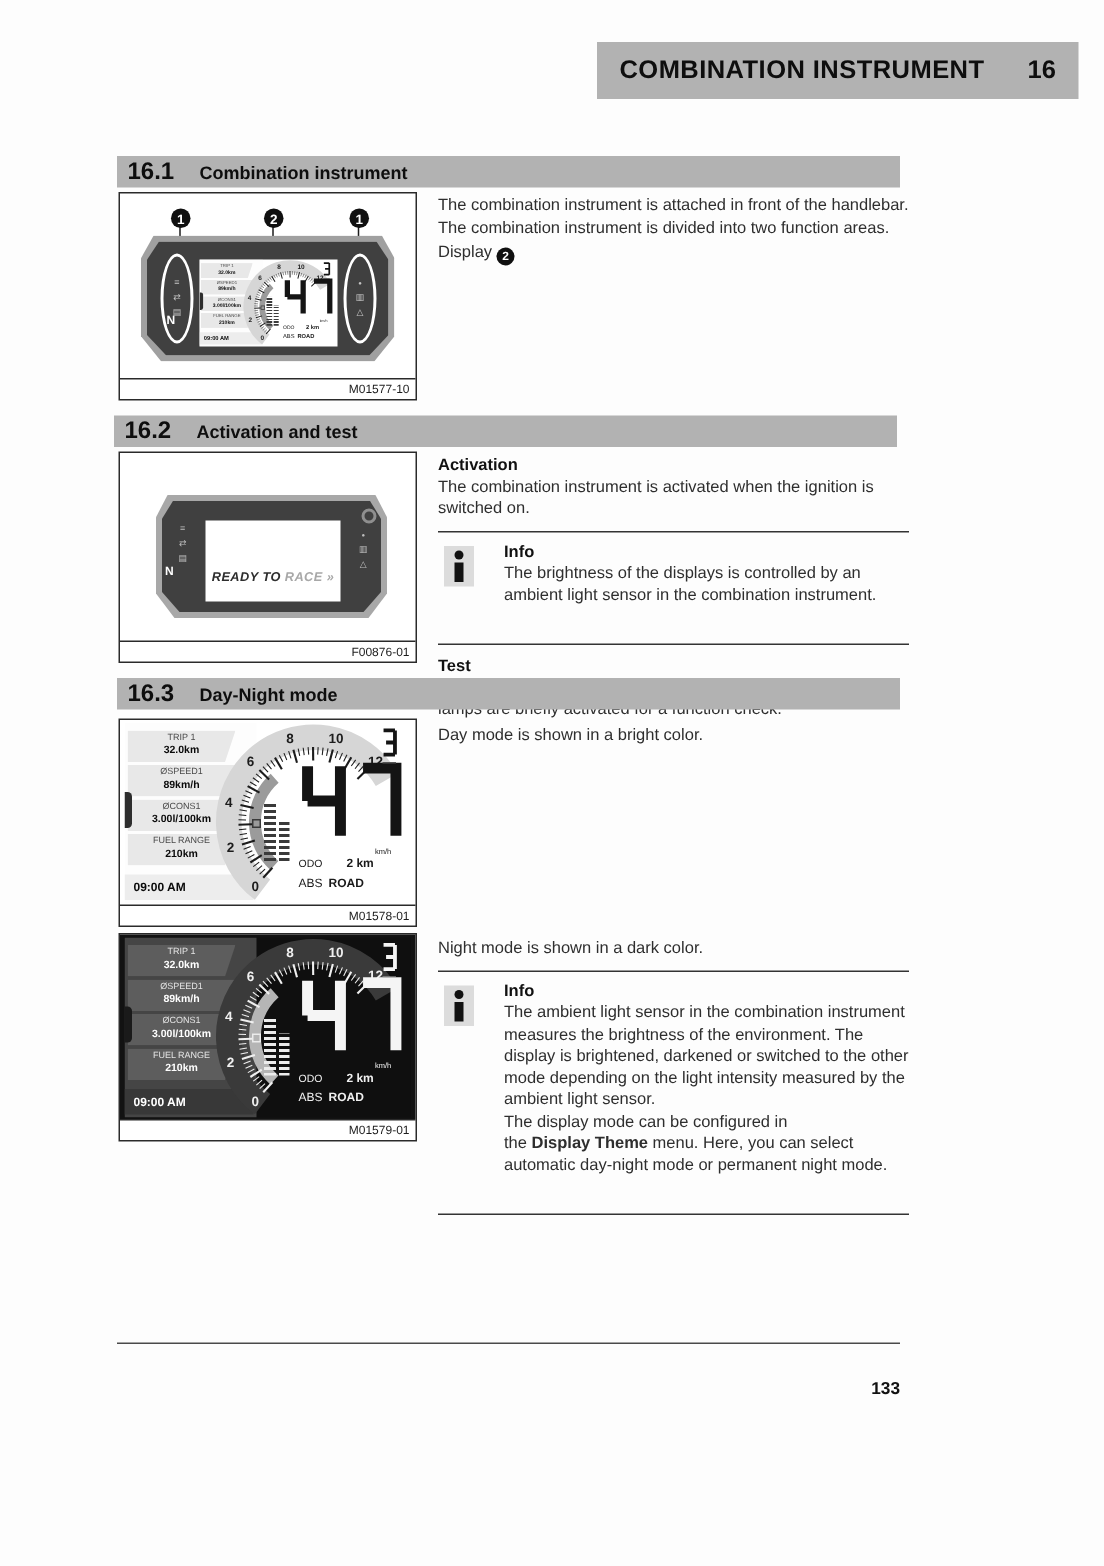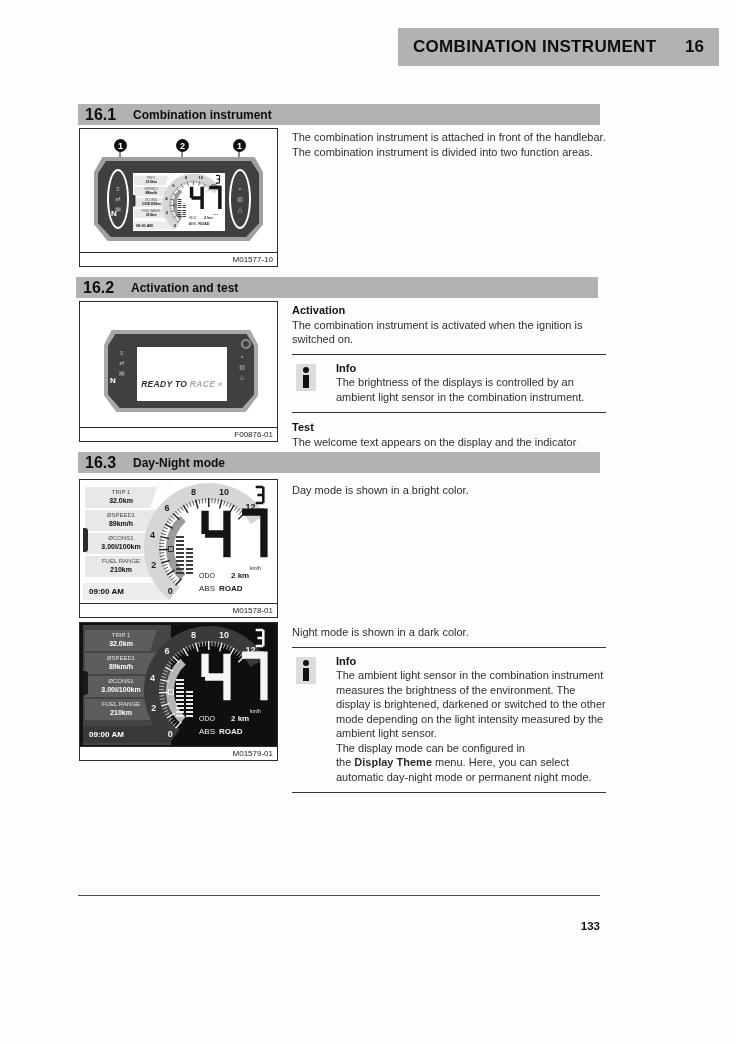--- a/index.html
+++ b/index.html
@@ -23,21 +23,21 @@
   .col{width:314px;font-size:11px;line-height:14.5px;color:#2e2e2e;}
   .col p{margin:0;}
   .h4{font-weight:bold;color:#111;}
   .chip{display:inline-flex;width:12px;height:12px;border-radius:50%;background:#101010;
         color:#fff;font-size:8px;font-weight:bold;align-items:center;justify-content:center;
         vertical-align:-2px;}
   .xref{border-bottom:1px solid #2e2e2e;}
   .bookico{display:inline-block;vertical-align:-1px;margin:0 2px;}
 
   .infobox{border-top:1px solid #333;border-bottom:1px solid #333;
-           padding:6px 0 8px;position:relative;margin-top:7px;}
+           padding:6px 0 25px;position:relative;margin-top:7px;}
   .infobox .body,.infobox .ih{margin-left:44px;display:block;}
   .infoico{position:absolute;left:4px;top:9px;width:20px;height:27px;background:#dcdcdc;}
   .infoico .dot{position:absolute;left:7px;top:3px;width:6px;height:6px;border-radius:50%;background:#111;}
   .infoico .stem{position:absolute;left:7px;top:11px;width:6px;height:13px;background:#111;}
 
   
   .fig{margin:0;border:1px solid #2a2a2a;background:#fff;box-sizing:border-box;}
   .fig-canvas{position:absolute;left:0;top:0;right:0;bottom:14px;overflow:hidden;}
   .fig-labelrow{position:absolute;left:0;right:0;bottom:0;height:13px;border-top:1px solid #2a2a2a;
                 font-size:8px;color:#1c1c1c;text-align:right;padding-right:4px;line-height:13px;}
@@ -267,20 +267,24 @@
       <span class="bullet" style="left:96px;top:10px">2</span>
       <span class="bullet" style="left:153px;top:10px">1</span>
     </div>
     <figcaption class="fig-labelrow">
       <span>M01577-10</span>
     </figcaption>
   </figure>
 
   <div class="abs col" style="left:292px;top:130px">
     <p>The combination instrument is attached in front of the handlebar. The combination instrument is divided into two function areas.</p>
+    <p style="margin-top:2px">
+      <span>Display</span>
+      <span class="chip">2</span>
+    </p>
   </div>
 
   <div class="abs secbar" style="left:76px;top:277px">
     <span class="num">16.2</span>
     <span class="ttl">Activation and test</span>
   </div>
 
   <figure class="abs fig" style="left:79px;top:301px;width:199px;height:141px">
     <div class="fig-canvas">
       <div class="housing" style="left:24px;top:28px;width:154px;height:82px;background:#a8a8a8">

